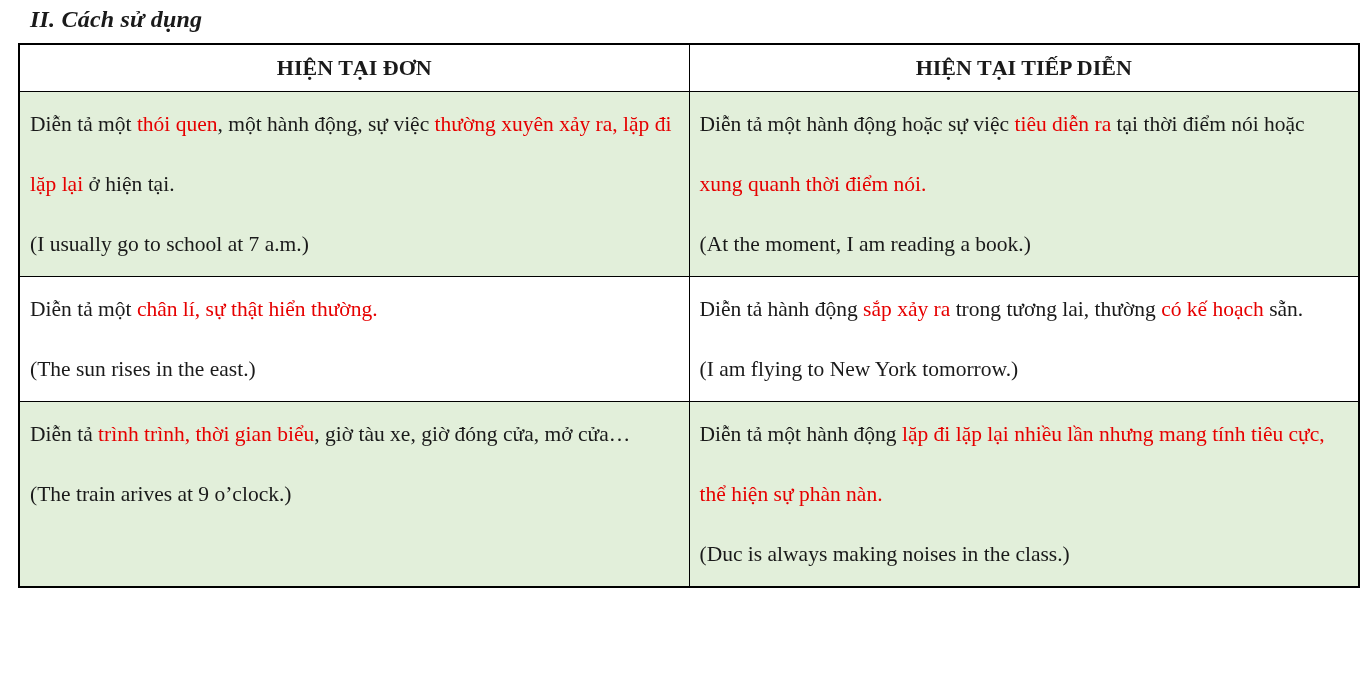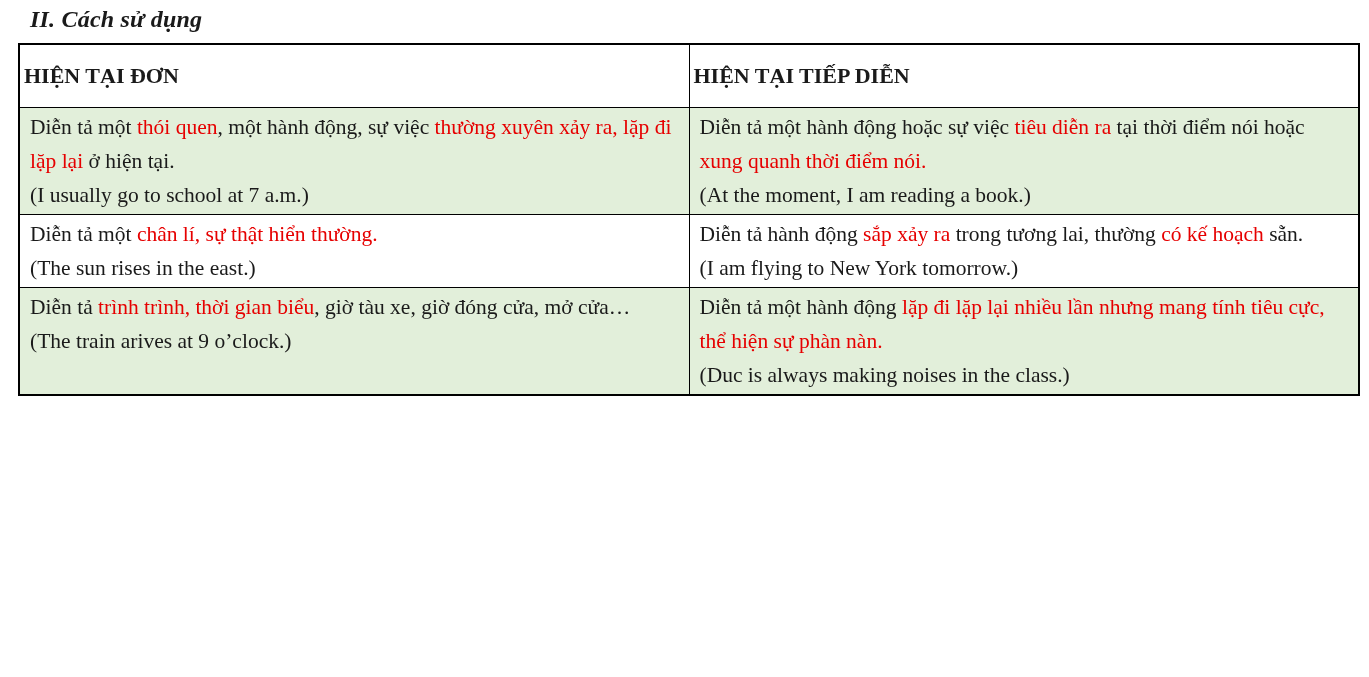--- a/index.html
+++ b/index.html
@@ -30,30 +30,30 @@
   }
   table.usage th, table.usage td{
     border:1.5px solid var(--border);
     vertical-align:top;
     padding:2px 12px 2px 10px;
     width:50%;
   }
   table.usage th{
     font-size:22px;
     font-weight:bold;
-    text-align:left;
+    text-align:center;
     height:42px;
     vertical-align:middle;
-    padding:10px 4px;
+    padding:2px 4px;
     background:#ffffff;
   }
   tr.shaded td{ background:var(--green); }
   td .cell-text, td .cell-example{
     font-size:21.5px;
-    line-height:34px;
+    line-height:60px;
     margin:0;
   }
   td .cell-example.italic{ }
   span.red{ color:var(--red); }
 </style>
 </head>
 <body>
 
 <div class="page-title">II. Cách sử dụng</div>
 

